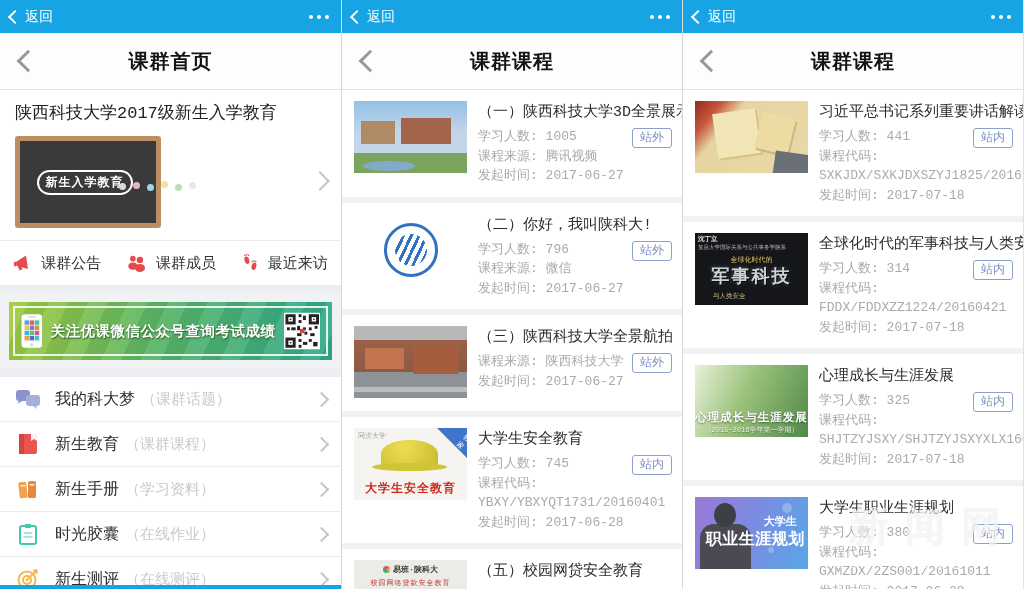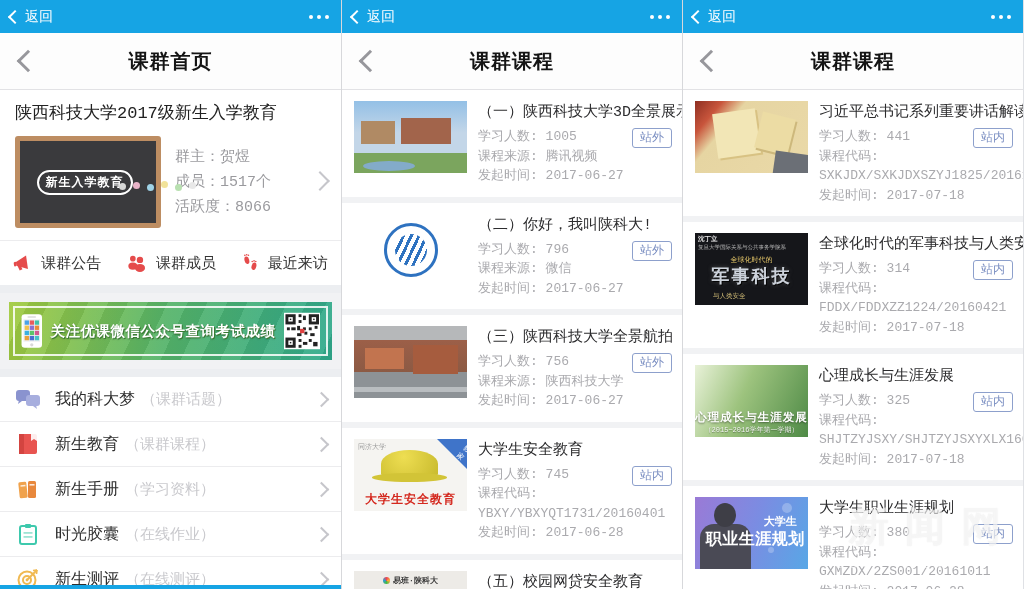--- a/index.html
+++ b/index.html
@@ -127,25 +127,20 @@
       <span class="chev-g"></span>
       <span class="nav-title">课群首页</span>
     </div>
 
     <div class="l-white">
       <div class="group-title">陕西科技大学2017级新生入学教育</div>
       <div class="group-card">
         <div class="board">
           <div class="board-bubble">新生入学教育</div>
           <div class="doodles"></div>
-        </div>
-        <div class="group-info">
-          <div><span>群主：</span><span>贺煜</span></div>
-          <div><span>成员：</span><span>1517个</span></div>
-          <div><span>活跃度：</span><span>8066</span></div>
         </div>
         <span class="chev-r card-chev"></span>
       </div>
       <div class="hairline"></div>
       <div class="actions">
         <div class="action">
           <svg width="21" height="20" viewBox="0 0 22 22">
               <g fill="#e54b4b" transform="rotate(-8 11 11)">
                 <path d="M4 9 L16 3.5 V18.5 L4 13 Z"></path>
                 <rect x="1.4" y="8.6" width="2.8" height="5" rx="1.2"></rect>
@@ -365,21 +360,20 @@
     </div>
 
     <div class="course-row">
       <div class="thumb t-aerial">
           <div class="blk1"></div>
           <div class="blk2"></div>
           <div class="rd"></div>
         </div>
       <div class="cinfo">
         <div class="c-title">（三）陕西科技大学全景航拍</div>
-        <div class="meta">学习人数: 756</div>
         <div class="meta">课程来源: 陕西科技大学</div>
         <div class="meta">发起时间: 2017-06-27</div>
         <span class="badge">站外</span>
       </div>
     </div>
 
     <div class="course-row">
       <div class="thumb t-safety">
         <span class="saf-top">同济大学</span>
         <div class="corner-rib">

